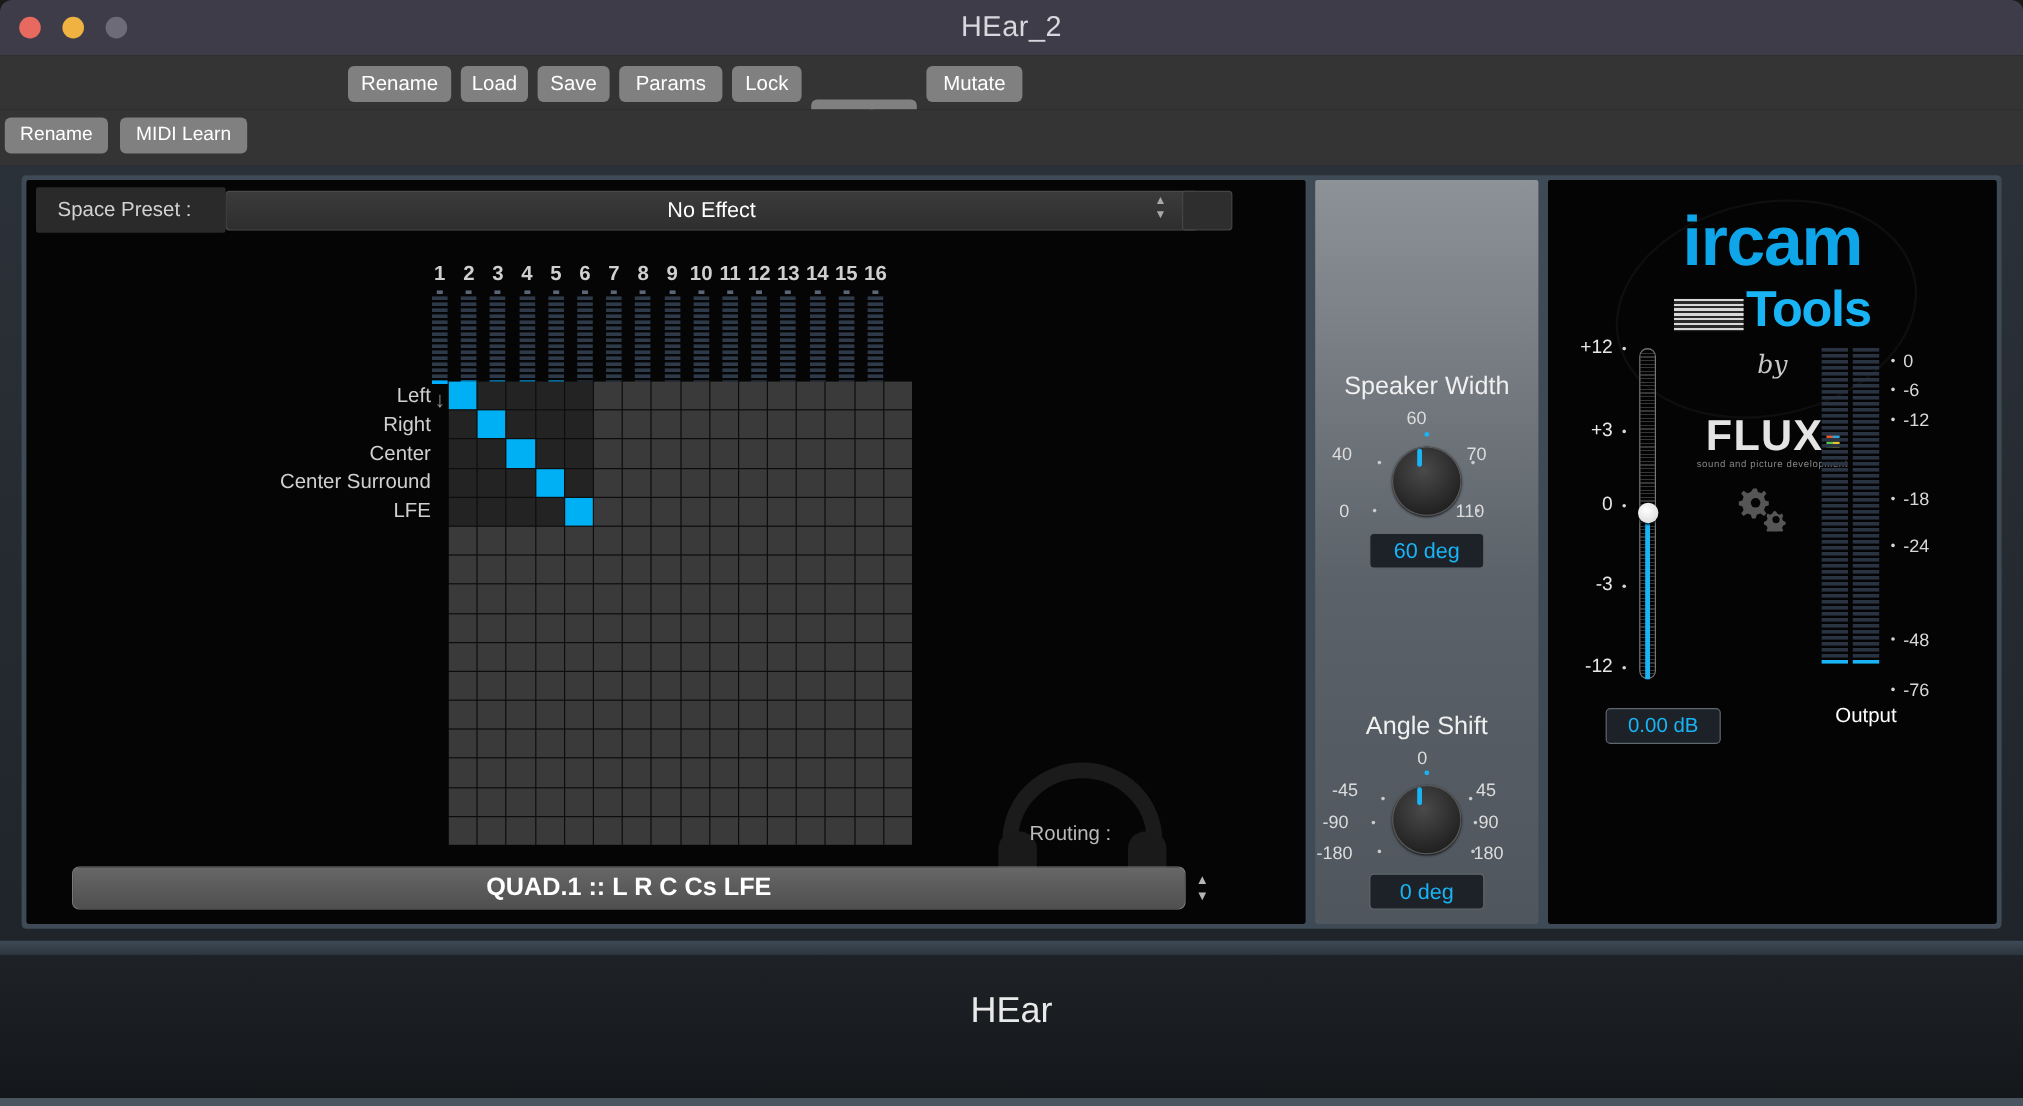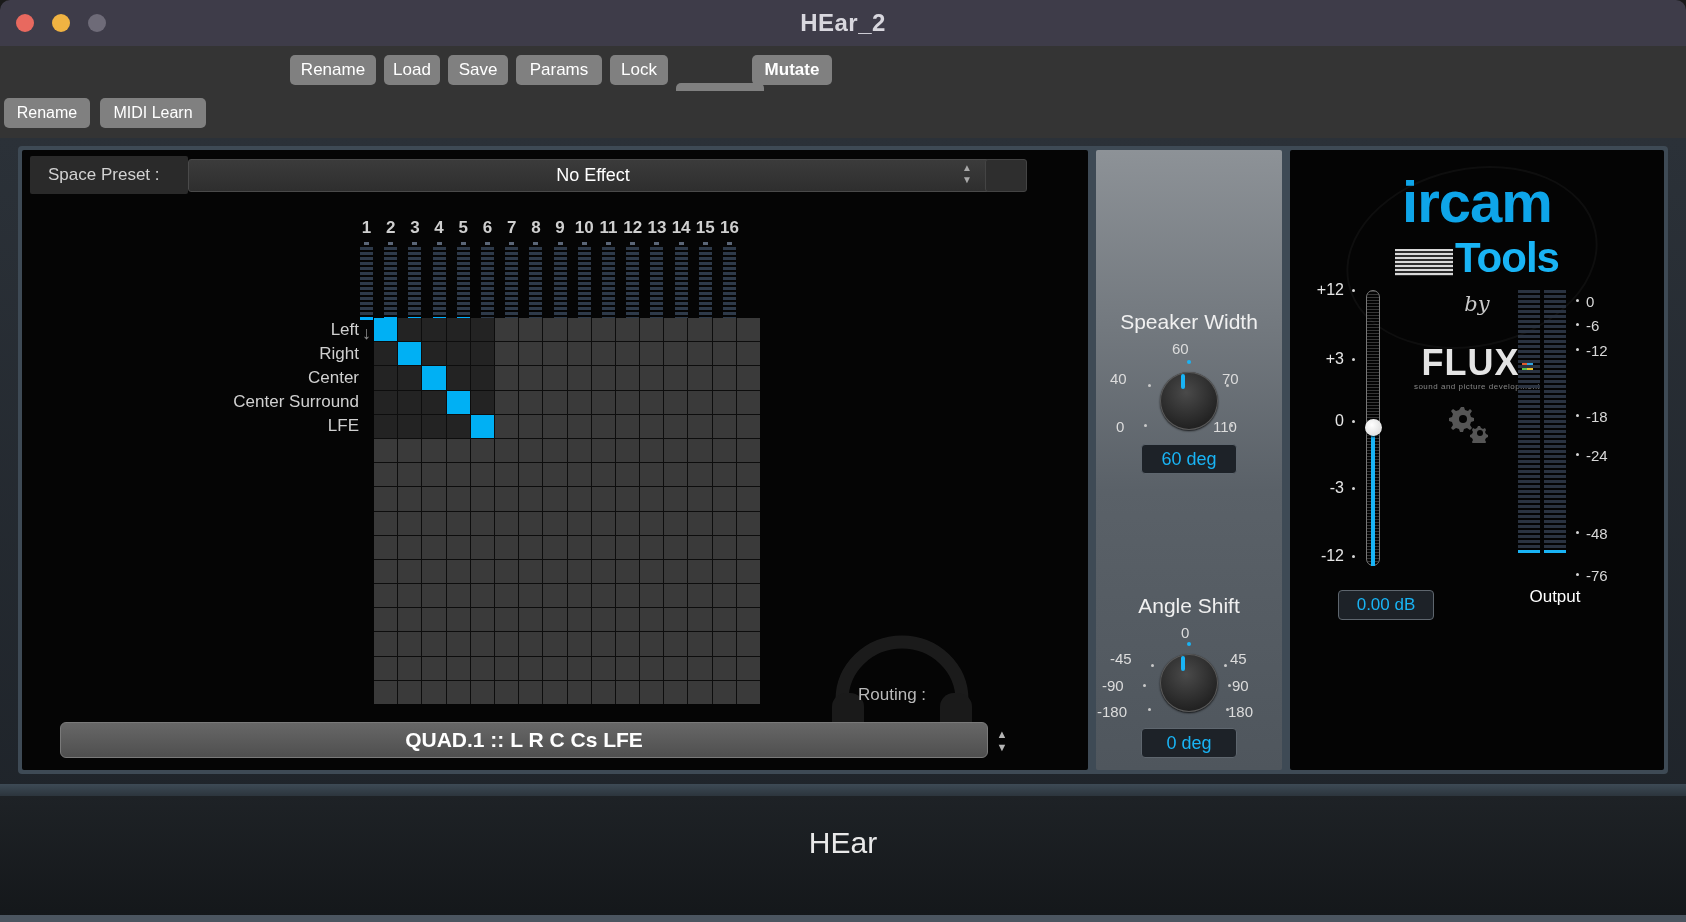--- a/index.html
+++ b/index.html
@@ -26,21 +26,21 @@
     background: #3e3c49;
     border-top-left-radius: 10px;
     border-top-right-radius: 10px;
   }
   #titlebar .title {
     position: absolute;
     left: 0; right: 0; top: 9px;
     text-align: center;
     color: #d8d7de;
     font-size: 24px;
-    font-weight: bold;
+    font-weight: normal;
     letter-spacing: 0.5px;
   }
   .traffic {
     position: absolute; top: 14px;
     width: 18px; height: 18px; border-radius: 50%;
   }
   .traffic.close { left: 16px; background: #e8695f; }
   .traffic.min   { left: 52px; background: #f0b342; }
   .traffic.zoom  { left: 88px; background: #6e6b78; }
 
@@ -578,21 +578,21 @@
     <div id="preset-combo">
       <div class="val">User</div>
       <div class="caret">v</div>
     </div>
   <div class="tb-btn" style="left: 290px; top: 9px; width: 86px;">Rename</div>
       <div class="tb-btn" style="left: 384px; top: 9px; width: 56px;">Load</div>
       <div class="tb-btn" style="left: 448px; top: 9px; width: 60px;">Save</div>
       <div class="tb-btn" style="left: 516px; top: 9px; width: 86px;">Params</div>
       <div class="tb-btn" style="left: 610px; top: 9px; width: 58px;">Lock</div>
       <div class="tb-btn" style="left: 676px; top: 9px; width: 88px; margin-top: 28px;">Random</div>
-      <div class="tb-btn" style="left: 752px; top: 9px; width: 80px; font-weight: bold;">Mutate</div>
+      <div class="tb-btn" style="left: 772px; top: 9px; width: 80px;">Mutate</div>
     </div>
 
   <div id="toolbar2">
     <div class="mode-label">Mode</div>
     <div id="mode-select">
       <div class="val">Processing</div>
       <div class="stepper">▲<br>▼</div>
     </div>
   <div class="tb-btn" style="left: 4px; top: 7px; width: 86px; font-size: 16px;">Rename</div>
       <div class="tb-btn" style="left: 100px; top: 7px; width: 106px; font-size: 16px;">MIDI Learn</div>

